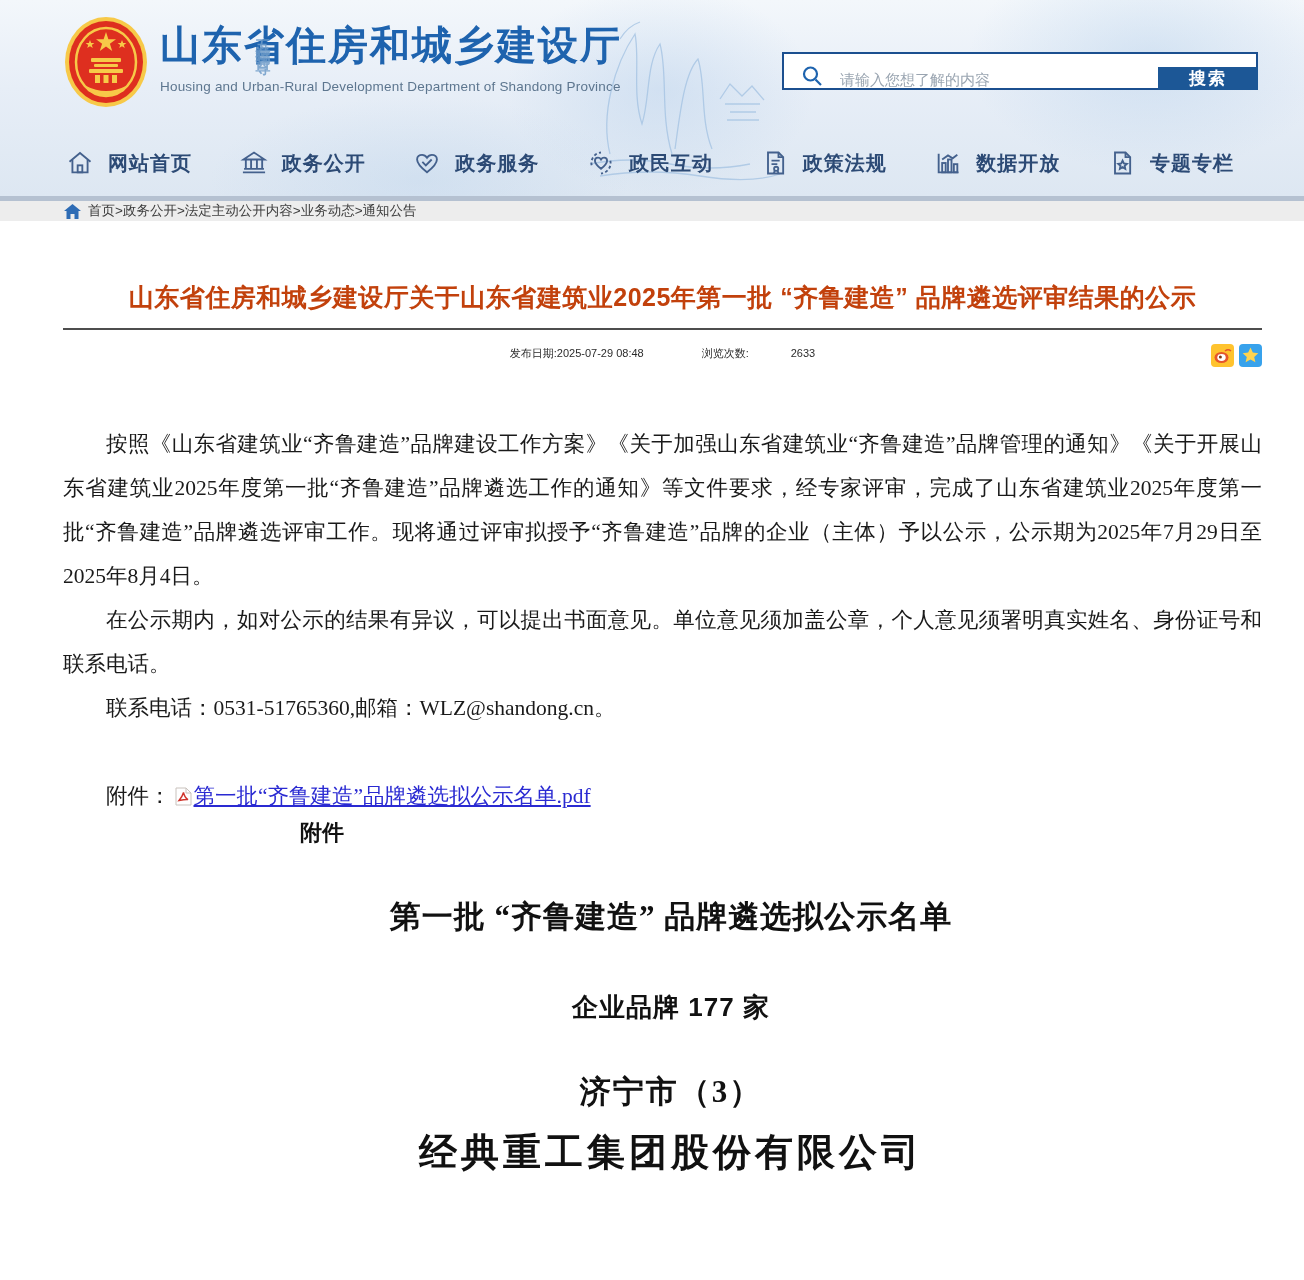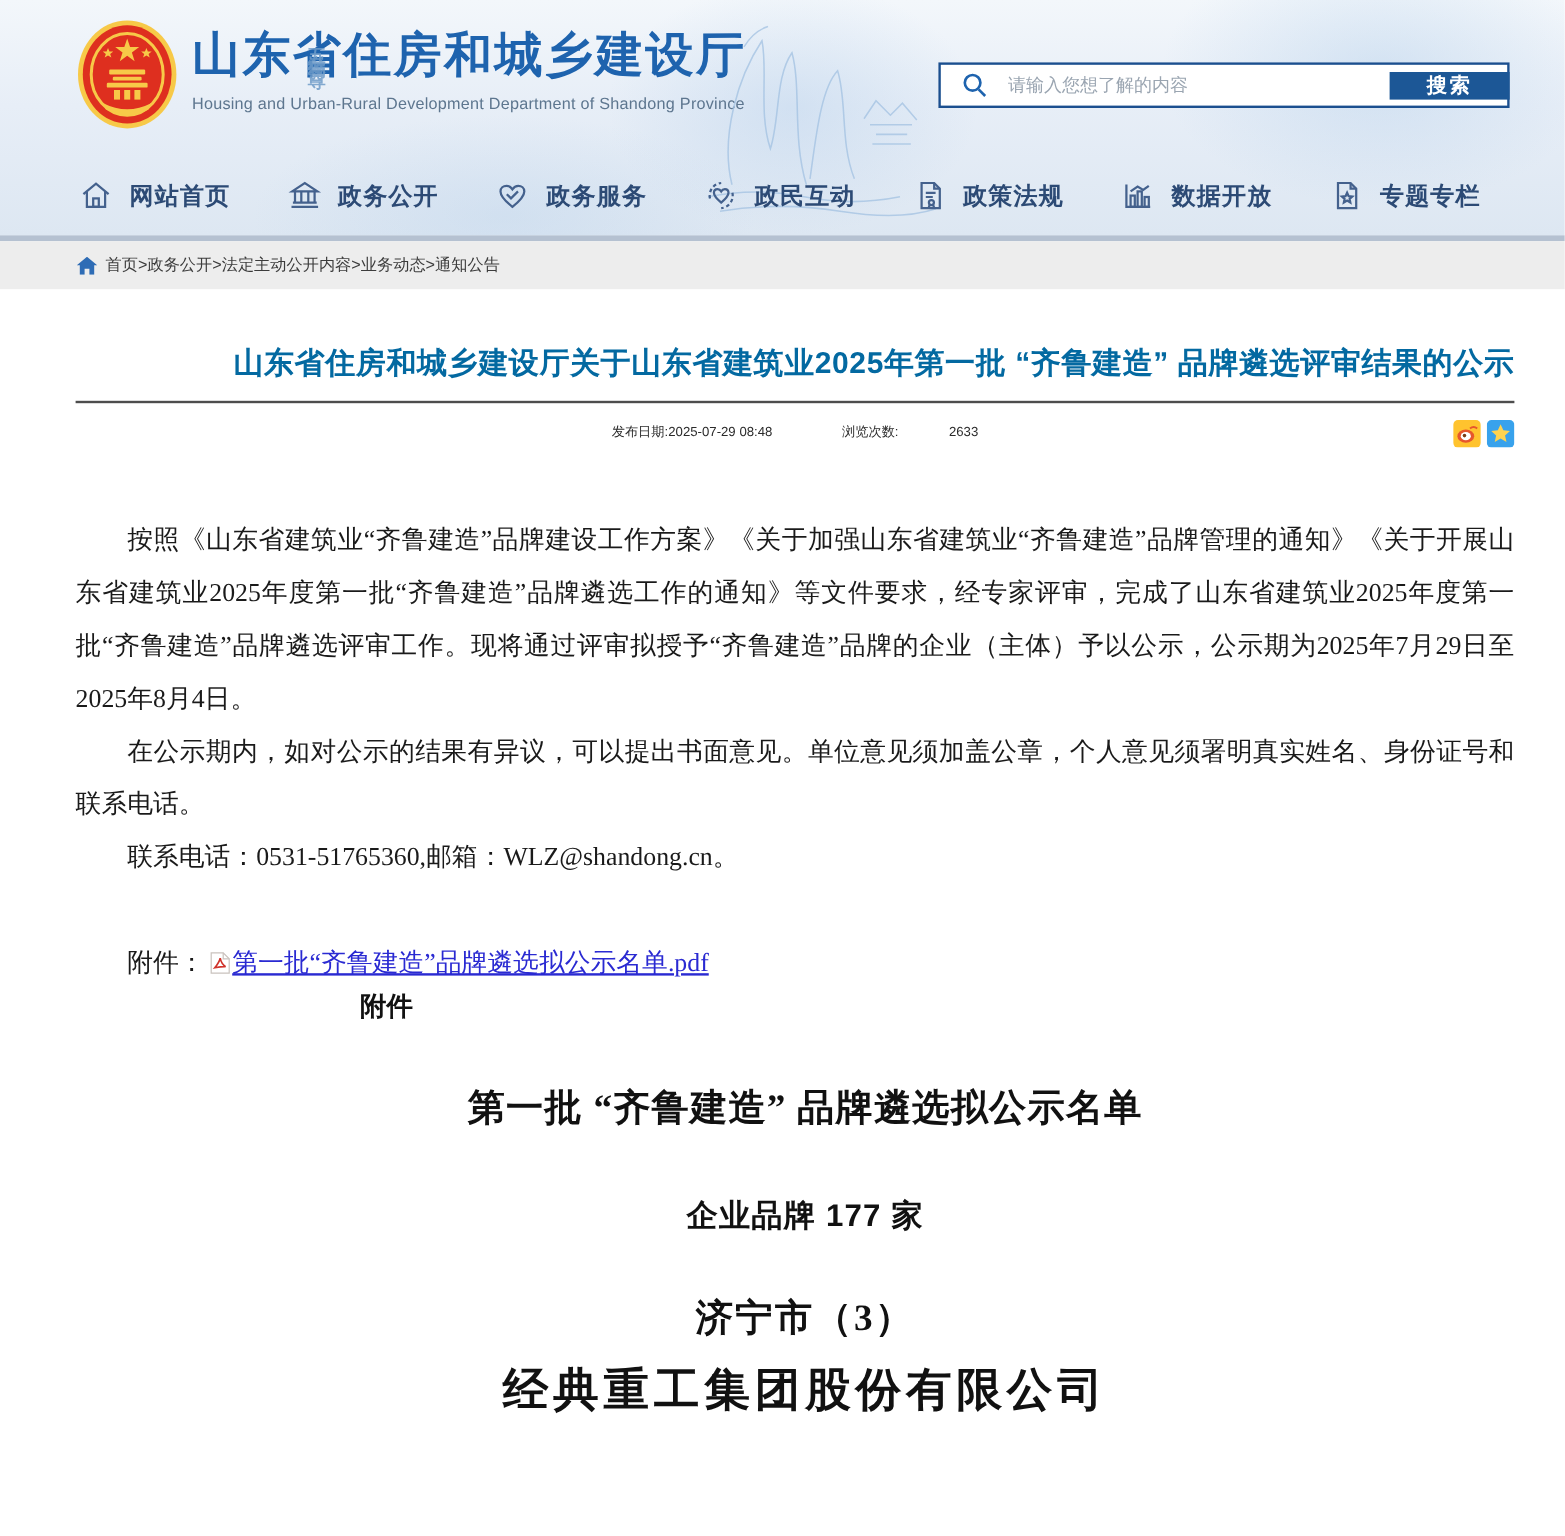--- a/index.html
+++ b/index.html
@@ -27,21 +27,21 @@
   }
   .site-subtitle { font-size:13.5px; color:#5d768f; margin-top:6px; letter-spacing:.2px; }
   .mountain-art { position:absolute; left:580px; top:4px; width:210px; height:190px; pointer-events:none; }
   .mount-text {
     position:absolute; left:253px; top:28px; writing-mode:vertical-rl;
     font-family:"Liberation Serif","DejaVu Serif",serif; font-weight:bold;
     font-size:15px; letter-spacing:6px; color:#6f9cc9; opacity:.85;
   }
   .search-bar {
     position:absolute; right:46px; top:52px; width:476px; height:38px;
-    display:flex; align-items:center; background:#fff; border:2px solid #1b4f8f;
+    display:flex; align-items:flex-end; background:#fff; border:2px solid #1b4f8f;
   }
   .search-icon-wrap { width:56px; display:flex; align-items:center; justify-content:center; }
   .search-input {
     flex:1; border:none; outline:none; font-size:15px; color:#333; background:transparent;
     font-family:"Liberation Sans","DejaVu Sans",sans-serif;
   }
   .search-input::placeholder { color:#9aa5b1; }
   .search-button {
     width:100px; margin:-2px; border:none; background:#1c5796; color:#fff;
     font-size:17px; font-weight:bold; letter-spacing:2px; cursor:pointer;
@@ -51,28 +51,28 @@
   .nav-row {
     height:66px; display:flex; align-items:center; justify-content:space-between;
     padding:0 70px 0 65px; position:relative;gap:34px;
   }
   .nav-item { display:flex; align-items:center; gap:13px; cursor:pointer; text-decoration:none; }
   .nav-ic { width:30px; height:30px; display:flex; align-items:center; justify-content:center; color:#44618d; }
   .nav-label { font-size:20px; font-weight:bold; color:#2c4a75; letter-spacing:1px; }
   
   .gray-divider { height:5px; background:#b5c1d1; }
   .breadcrumb-strip {
-    height:40px; background:#ededed; display:flex; align-items:center; padding-left:64px; gap:7px;
+    height:20px; background:#ededed; display:flex; align-items:center; padding-left:64px; gap:7px;
   }
   .crumb-home { width:17px; height:15px; display:flex; color:#2e6cb5; }
   .breadcrumb-text { font-size:13.5px; color:#3c3c3c; }
   
   .content { padding:0 42px 0 63px; }
   .article-title {
-    margin-top:46px; text-align:right; font-size:25px; font-weight:bold; color:#0369a1;
+    margin-top:60px; text-align:center; font-size:25px; font-weight:bold; color:#c2410c;
     letter-spacing:.5px; line-height:32px;
     font-family:"Liberation Sans","DejaVu Sans",sans-serif;
   }
   .title-rule { margin-top:15px; border-top:2px solid #4d4d4d; }
   .meta-row { position:relative; margin-top:16px; height:24px; text-align:center; font-size:11px; color:#2b2b2b; }
   .meta-row .m-label { }
   .meta-gap1 { display:inline-block; width:58px; }
   .meta-gap2 { display:inline-block; width:42px; }
   .share-icons { position:absolute; right:0; top:-2px; display:flex; gap:5px; }
   .share-ic { width:23px; height:23px; cursor:pointer; }

